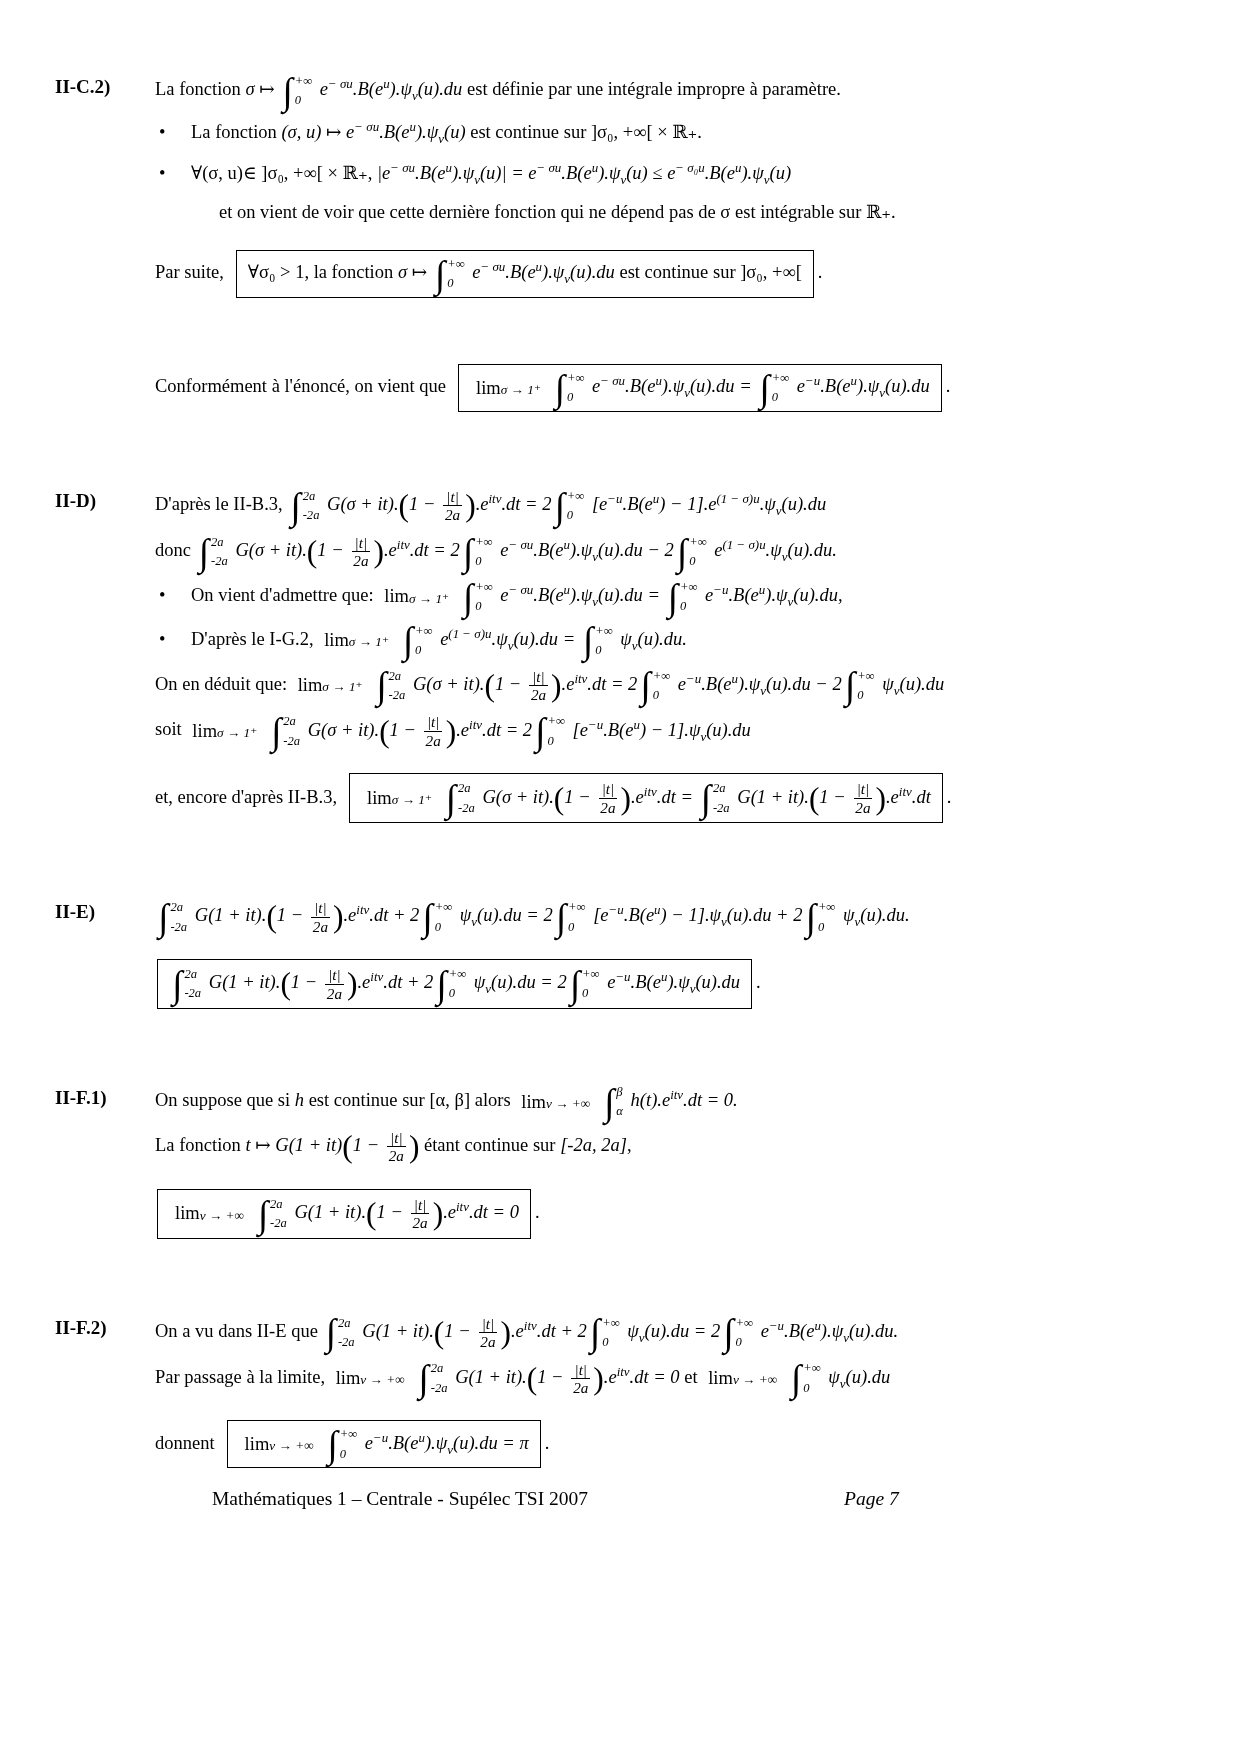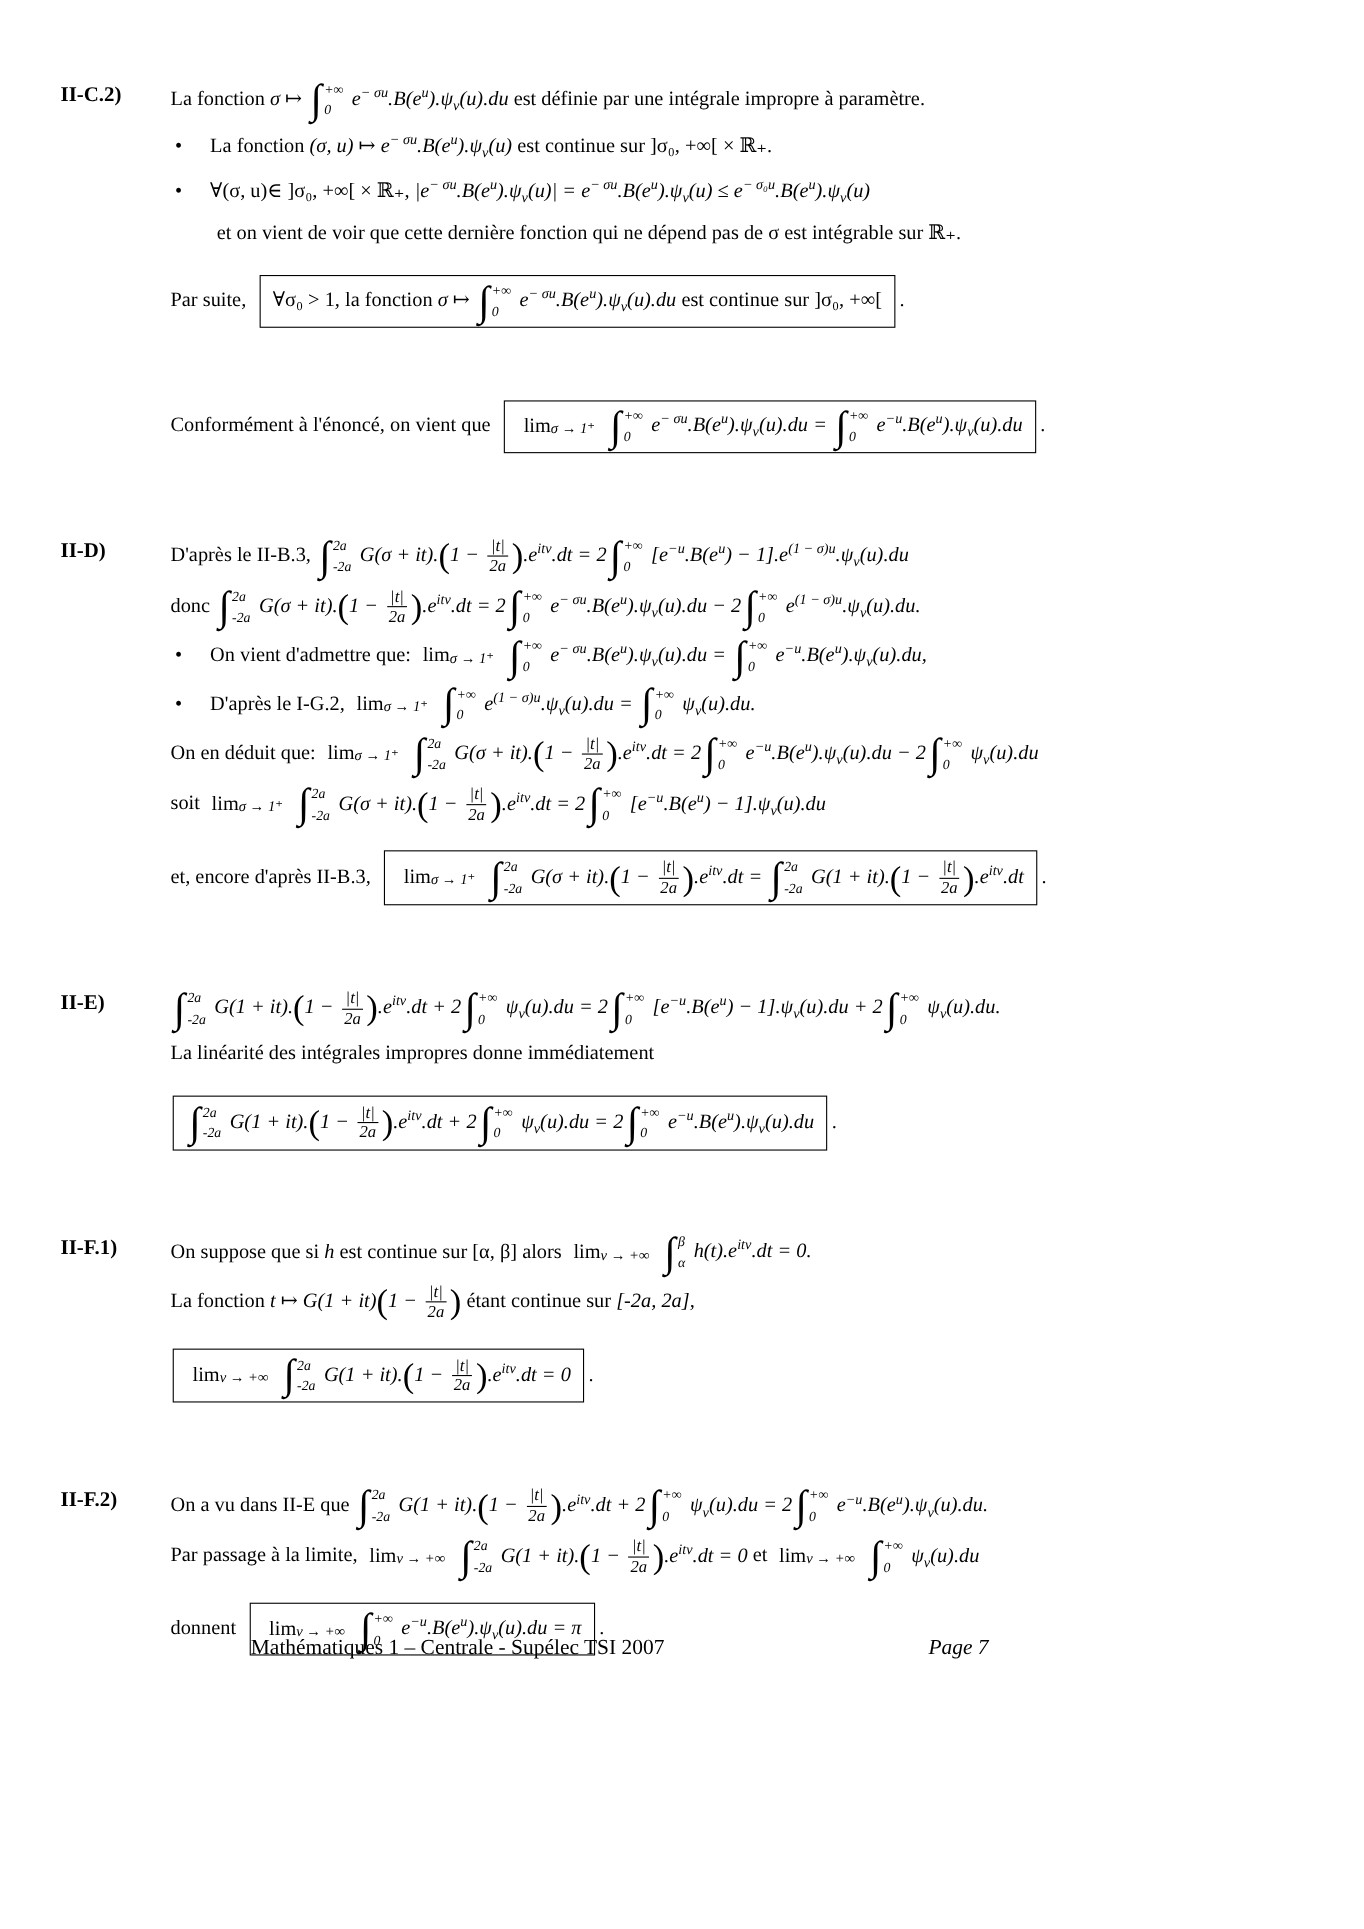--- a/index.html
+++ b/index.html
@@ -5,41 +5,41 @@
   *{box-sizing:border-box}
   html,body{margin:0;padding:0;background:#d9d9d9}
   .page{width:1240px;height:1754px;margin:0 auto;background:#ffffff;position:relative;
         padding:64px 48px 0 55px;font-family:"Liberation Serif","DejaVu Serif",serif;
         color:#000;font-size:18.5px;overflow:hidden}
   .section{display:grid;grid-template-columns:100px 1fr;margin-bottom:42px}
   .sec-label{font-weight:700;padding-top:12px;font-size:19px;white-space:nowrap}
   .sec-body{min-width:0}
   .line{margin:10px 0;line-height:1.45}
   .line.gap{margin-top:38px}
-  .line.ind{margin-left:42px}
+  .line.ind{margin-left:64px}
   .line.bullet{padding-left:46px}
   .blt{display:inline-block;width:32px;margin-left:-42px}
   .fbox{display:inline-block;border:1.3px solid #000;padding:6px 11px;margin:14px 2px;vertical-align:middle}
   .pre{margin-right:10px}
   .post{margin-left:2px}
   .intwrap{display:inline-flex;align-items:center;vertical-align:middle;margin:0 3px;white-space:nowrap}
   .int{font-size:2.05em;line-height:.85;font-style:normal}
   .bnds{display:inline-flex;flex-direction:column;justify-content:space-between;height:2.7em;
         font-size:.68em;line-height:1;margin-left:2px;padding:1px 0;white-space:nowrap}
   .limwrap{display:inline-flex;flex-direction:row;align-items:center;vertical-align:middle;line-height:1;margin:0 6px}
   .limtxt{font-style:normal}
   .limund{font-size:.72em;margin-top:3px;white-space:nowrap}
   .frac{display:inline-flex;flex-direction:column;align-items:center;vertical-align:middle;
         font-size:.82em;line-height:1.15;margin:0 2px;white-space:nowrap}
   .frac .fn{border-bottom:1px solid #000;padding:0 3px}
   .frac .fd{padding:0 3px}
   .bigp{font-size:1.7em;font-style:normal;line-height:.7;vertical-align:middle;font-weight:300}
   sup,sub{font-size:.7em}
   .footer{position:absolute;top:1488px;left:0;width:100%;height:32px;font-size:19.5px}
-  .footer .f-left{position:absolute;left:228px;white-space:nowrap}
+  .footer .f-left{position:absolute;left:212px;white-space:nowrap}
   .footer .f-right{position:absolute;left:844px;font-style:italic;white-space:nowrap}
 </style>
 </head>
 <body>
 
 <div class="page">
   <div>
       <div class="section">
         <div class="sec-label">II-C.2)</div>
         <div class="sec-body">
@@ -243,21 +243,20 @@
                   <span class="up">+∞</span>
                   <span class="lo">0</span>
                 </span>
               </span> [e<sup>−u</sup>.B(e<sup>u</sup>) − 1].ψ<sub>v</sub>(u).du + 2<span class="intwrap">
                 <span class="int">∫</span>
                 <span class="bnds">
                   <span class="up">+∞</span>
                   <span class="lo">0</span>
                 </span>
               </span> ψ<sub>v</sub>(u).du.</i></div>
-          <div class="line">La linéarité des intégrales impropres donne immédiatement</div>
           <div class="line"><span class="fbox"><i><span class="intwrap">
                   <span class="int">∫</span>
                   <span class="bnds">
                     <span class="up">2a</span>
                     <span class="lo">-2a</span>
                   </span>
                 </span> G(1 + it).<span class="bigp">(</span>1 − <span class="frac">
                   <span class="fn">|t|</span>
                   <span class="fd">2a</span>
                 </span><span class="bigp">)</span>.e<sup>itv</sup>.dt + 2<span class="intwrap">

